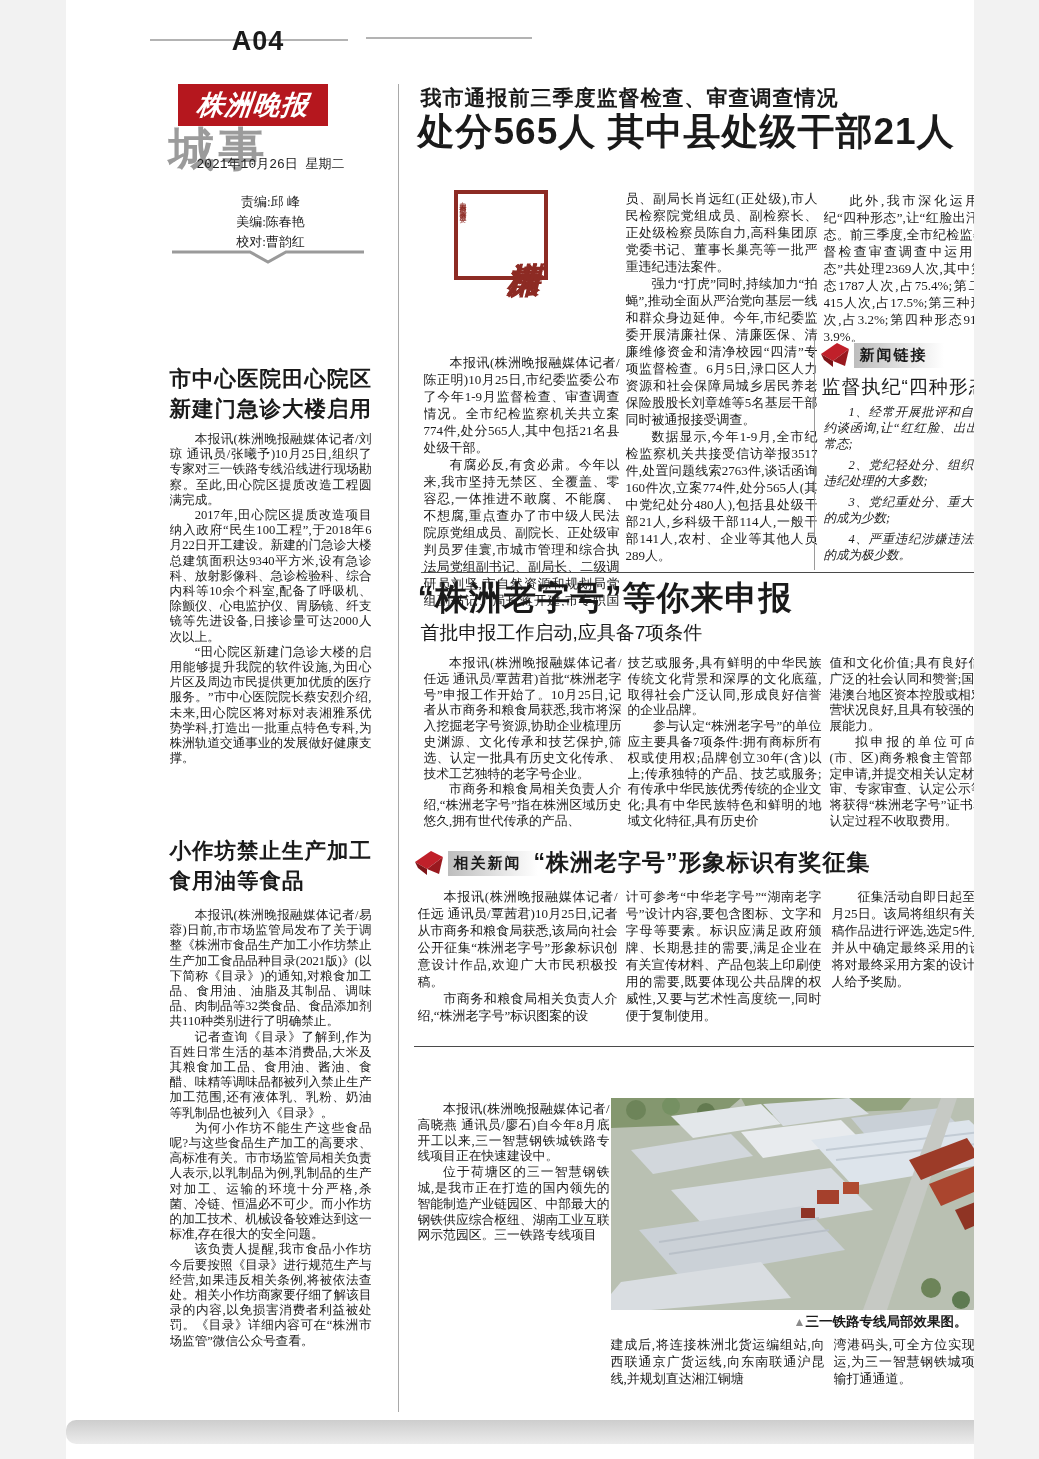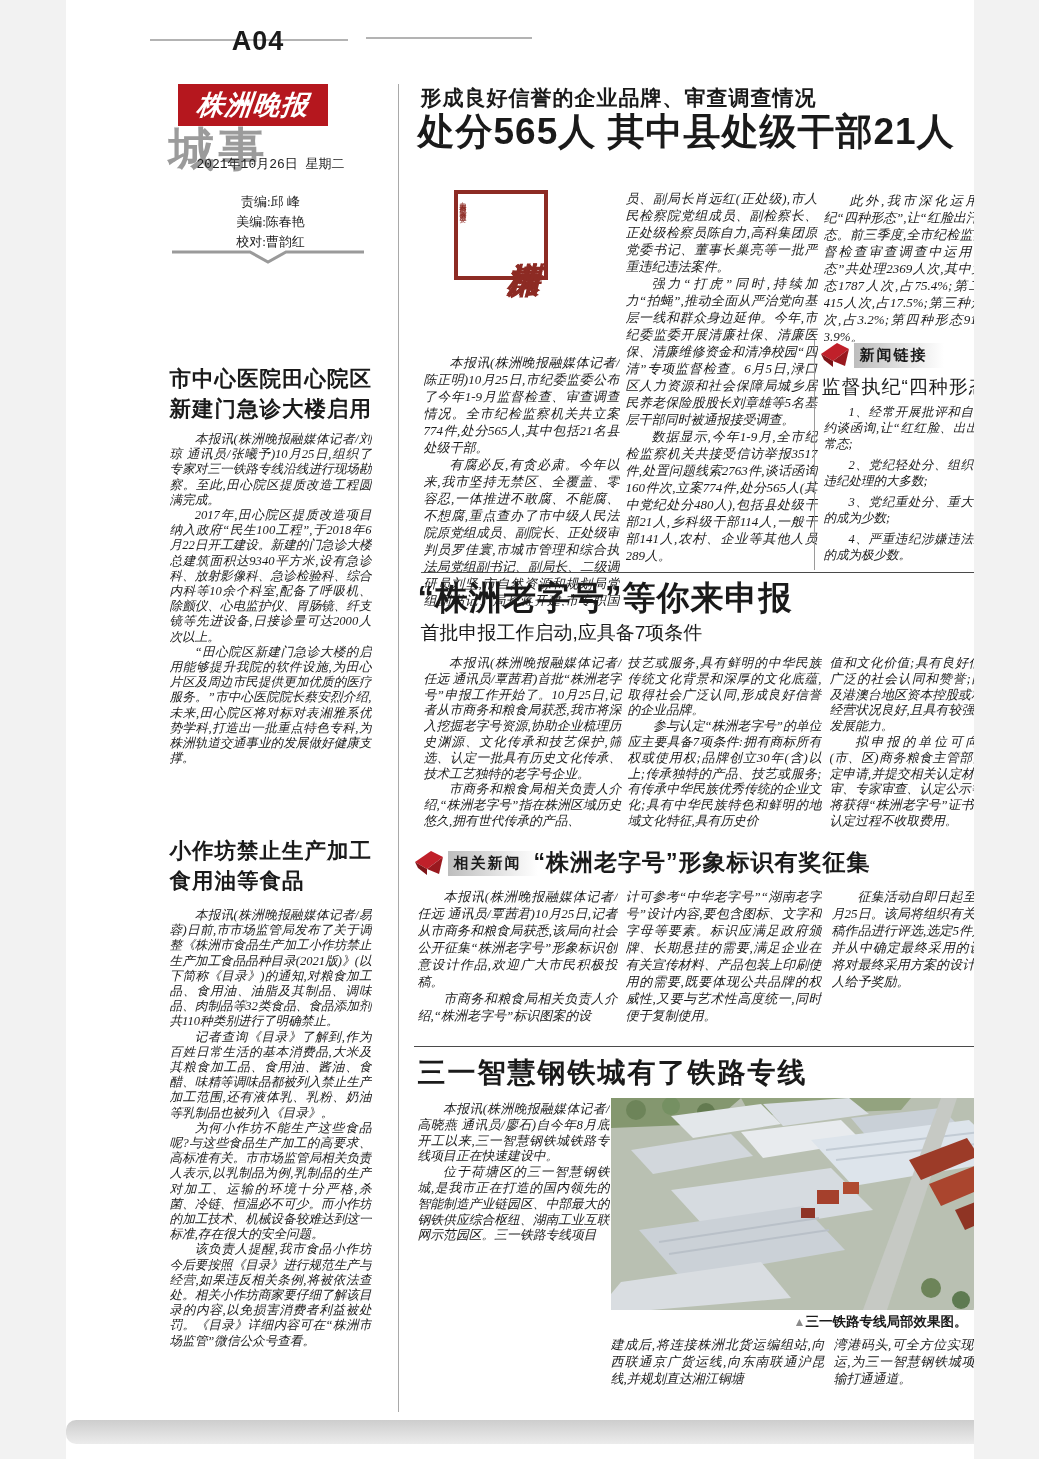--- a/index.html
+++ b/index.html
@@ -2,21 +2,21 @@
 <html><head>
 <meta charset="utf-8">
 <style>
   html,body{margin:0;padding:0;background:#f2f2f2;}
   #page{position:relative;width:908px;height:1459px;background:#ffffff;margin:0 auto;overflow:hidden;
         font-family:"Liberation Serif","DejaVu Serif",serif;color:#1a1a1a;}
   .abs{position:absolute;}
   .sans{font-family:"Liberation Sans","DejaVu Sans",sans-serif;}
   .body-text p{margin:0;text-indent:2em;text-align:justify;}
   .body-text p.noindent{text-indent:0;}
-  .body-text{overflow:hidden;font-style:italic;}
+  .body-text{overflow:hidden;}
   
   .top-rule{background:#b3b3b3;height:2px;}
   #page-num{left:130px;top:26px;width:125px;text-align:center;font-size:27px;font-weight:bold;letter-spacing:1px;}
   #logo-box{left:112px;top:84px;width:150px;height:42px;background:#b5171e;color:#fff;
             display:flex;align-items:center;justify-content:center;}
   #logo-box span{font-size:27px;font-weight:bold;font-style:italic;letter-spacing:1px;transform:skewX(-6deg);}
   #section-name{left:103px;top:124px;width:204px;text-align:left;font-size:46px;font-weight:bold;
                 color:#9b9b9b;letter-spacing:4px;line-height:52px;}
   .mast-line{left:103px;width:204px;text-align:center;font-size:13px;color:#222;}
   
@@ -105,21 +105,21 @@
   </div>
 
   <div class="abs sans side-title" style="top:836px;">小作坊禁止生产加工食用油等食品</div>
   <div class="abs side-body body-text" style="top:908px;height:496px;">
     <p>本报讯(株洲晚报融媒体记者/易蓉)日前,市市场监管局发布了关于调整《株洲市食品生产加工小作坊禁止生产加工食品品种目录(2021版)》(以下简称《目录》)的通知,对粮食加工品、食用油、油脂及其制品、调味品、肉制品等32类食品、食品添加剂共110种类别进行了明确禁止。</p>
     <p>记者查询《目录》了解到,作为百姓日常生活的基本消费品,大米及其粮食加工品、食用油、酱油、食醋、味精等调味品都被列入禁止生产加工范围,还有液体乳、乳粉、奶油等乳制品也被列入《目录》。</p>
     <p>为何小作坊不能生产这些食品呢?与这些食品生产加工的高要求、高标准有关。市市场监管局相关负责人表示,以乳制品为例,乳制品的生产对加工、运输的环境十分严格,杀菌、冷链、恒温必不可少。而小作坊的加工技术、机械设备较难达到这一标准,存在很大的安全问题。</p>
     <p>该负责人提醒,我市食品小作坊今后要按照《目录》进行规范生产与经营,如果违反相关条例,将被依法查处。相关小作坊商家要仔细了解该目录的内容,以免损害消费者利益被处罚。《目录》详细内容可在“株洲市场监管”微信公众号查看。</p>
   </div>
 
-  <div class="abs sans" id="lead-kicker">形成良好信誉的企业品牌、审查调查情况</div>
+  <div class="abs sans" id="lead-kicker">我市通报前三季度监督检查、审查调查情况</div>
   <div class="abs sans" id="lead-headline">处分565人 其中县处级干部21人</div>
 
   <div class="abs" id="seal">
     <span id="seal-side">中共株洲市纪委 株洲市监委</span>
     <span id="seal-main">清廉株洲</span>
   </div>
 
   <div class="abs lead-col body-text" id="lead-col1">
     <p>本报讯(株洲晚报融媒体记者/陈正明)10月25日,市纪委监委公布了今年1-9月监督检查、审查调查情况。全市纪检监察机关共立案774件,处分565人,其中包括21名县处级干部。</p>
     <p>有腐必反,有贪必肃。今年以来,我市坚持无禁区、全覆盖、零容忍,一体推进不敢腐、不能腐、不想腐,重点查办了市中级人民法院原党组成员、副院长、正处级审判员罗佳寰,市城市管理和综合执法局党组副书记、副局长、二级调研员刘坚,市自然资源和规划局党组副书记、局长蒋开建,市专职国有产权代表廖晖,原市卫生局党组成</p>
@@ -182,21 +182,20 @@
   </div>
   <div class="abs rel-col body-text" id="rel-col2">
     <p class="noindent">计可参考“中华老字号”“湖南老字号”设计内容,要包含图标、文字和字母等要素。标识应满足政府颁牌、长期悬挂的需要,满足企业在有关宣传材料、产品包装上印刷使用的需要,既要体现公共品牌的权威性,又要与艺术性高度统一,同时便于复制使用。</p>
   </div>
   <div class="abs rel-col body-text" id="rel-col3">
     <p>征集活动自即日起至2021年11月25日。该局将组织有关专家对投稿作品进行评选,选定5件入围作品,并从中确定最终采用的设计方案,将对最终采用方案的设计单位或个人给予奖励。</p>
   </div>
 
   <div class="abs h-rule" style="left:348px;top:1046px;width:616px;"></div>
 
-  <div class="abs sans" id="sany-headline">三一智慧钢铁城有了铁路专线</div>
   <div class="abs body-text" id="sany-col1">
     <p>本报讯(株洲晚报融媒体记者/高晓燕 通讯员/廖石)自今年8月底开工以来,三一智慧钢铁城铁路专线项目正在快速建设中。</p>
     <p>位于荷塘区的三一智慧钢铁城,是我市正在打造的国内领先的智能制造产业链园区、中部最大的钢铁供应综合枢纽、湖南工业互联网示范园区。三一铁路专线项目</p>
   </div>
 
   <svg class="abs" id="sany-img" viewBox="0 0 450 212" preserveAspectRatio="none">
     <rect x="0" y="0" width="450" height="212" fill="#b9c0b2"></rect>
     <polygon points="0,0 130,0 100,26 0,30" fill="#84976f"></polygon>
     <polygon points="130,0 300,0 290,12 140,18" fill="#93a37f"></polygon>
     <circle cx="25" cy="12" r="10" fill="#6d8459"></circle>

